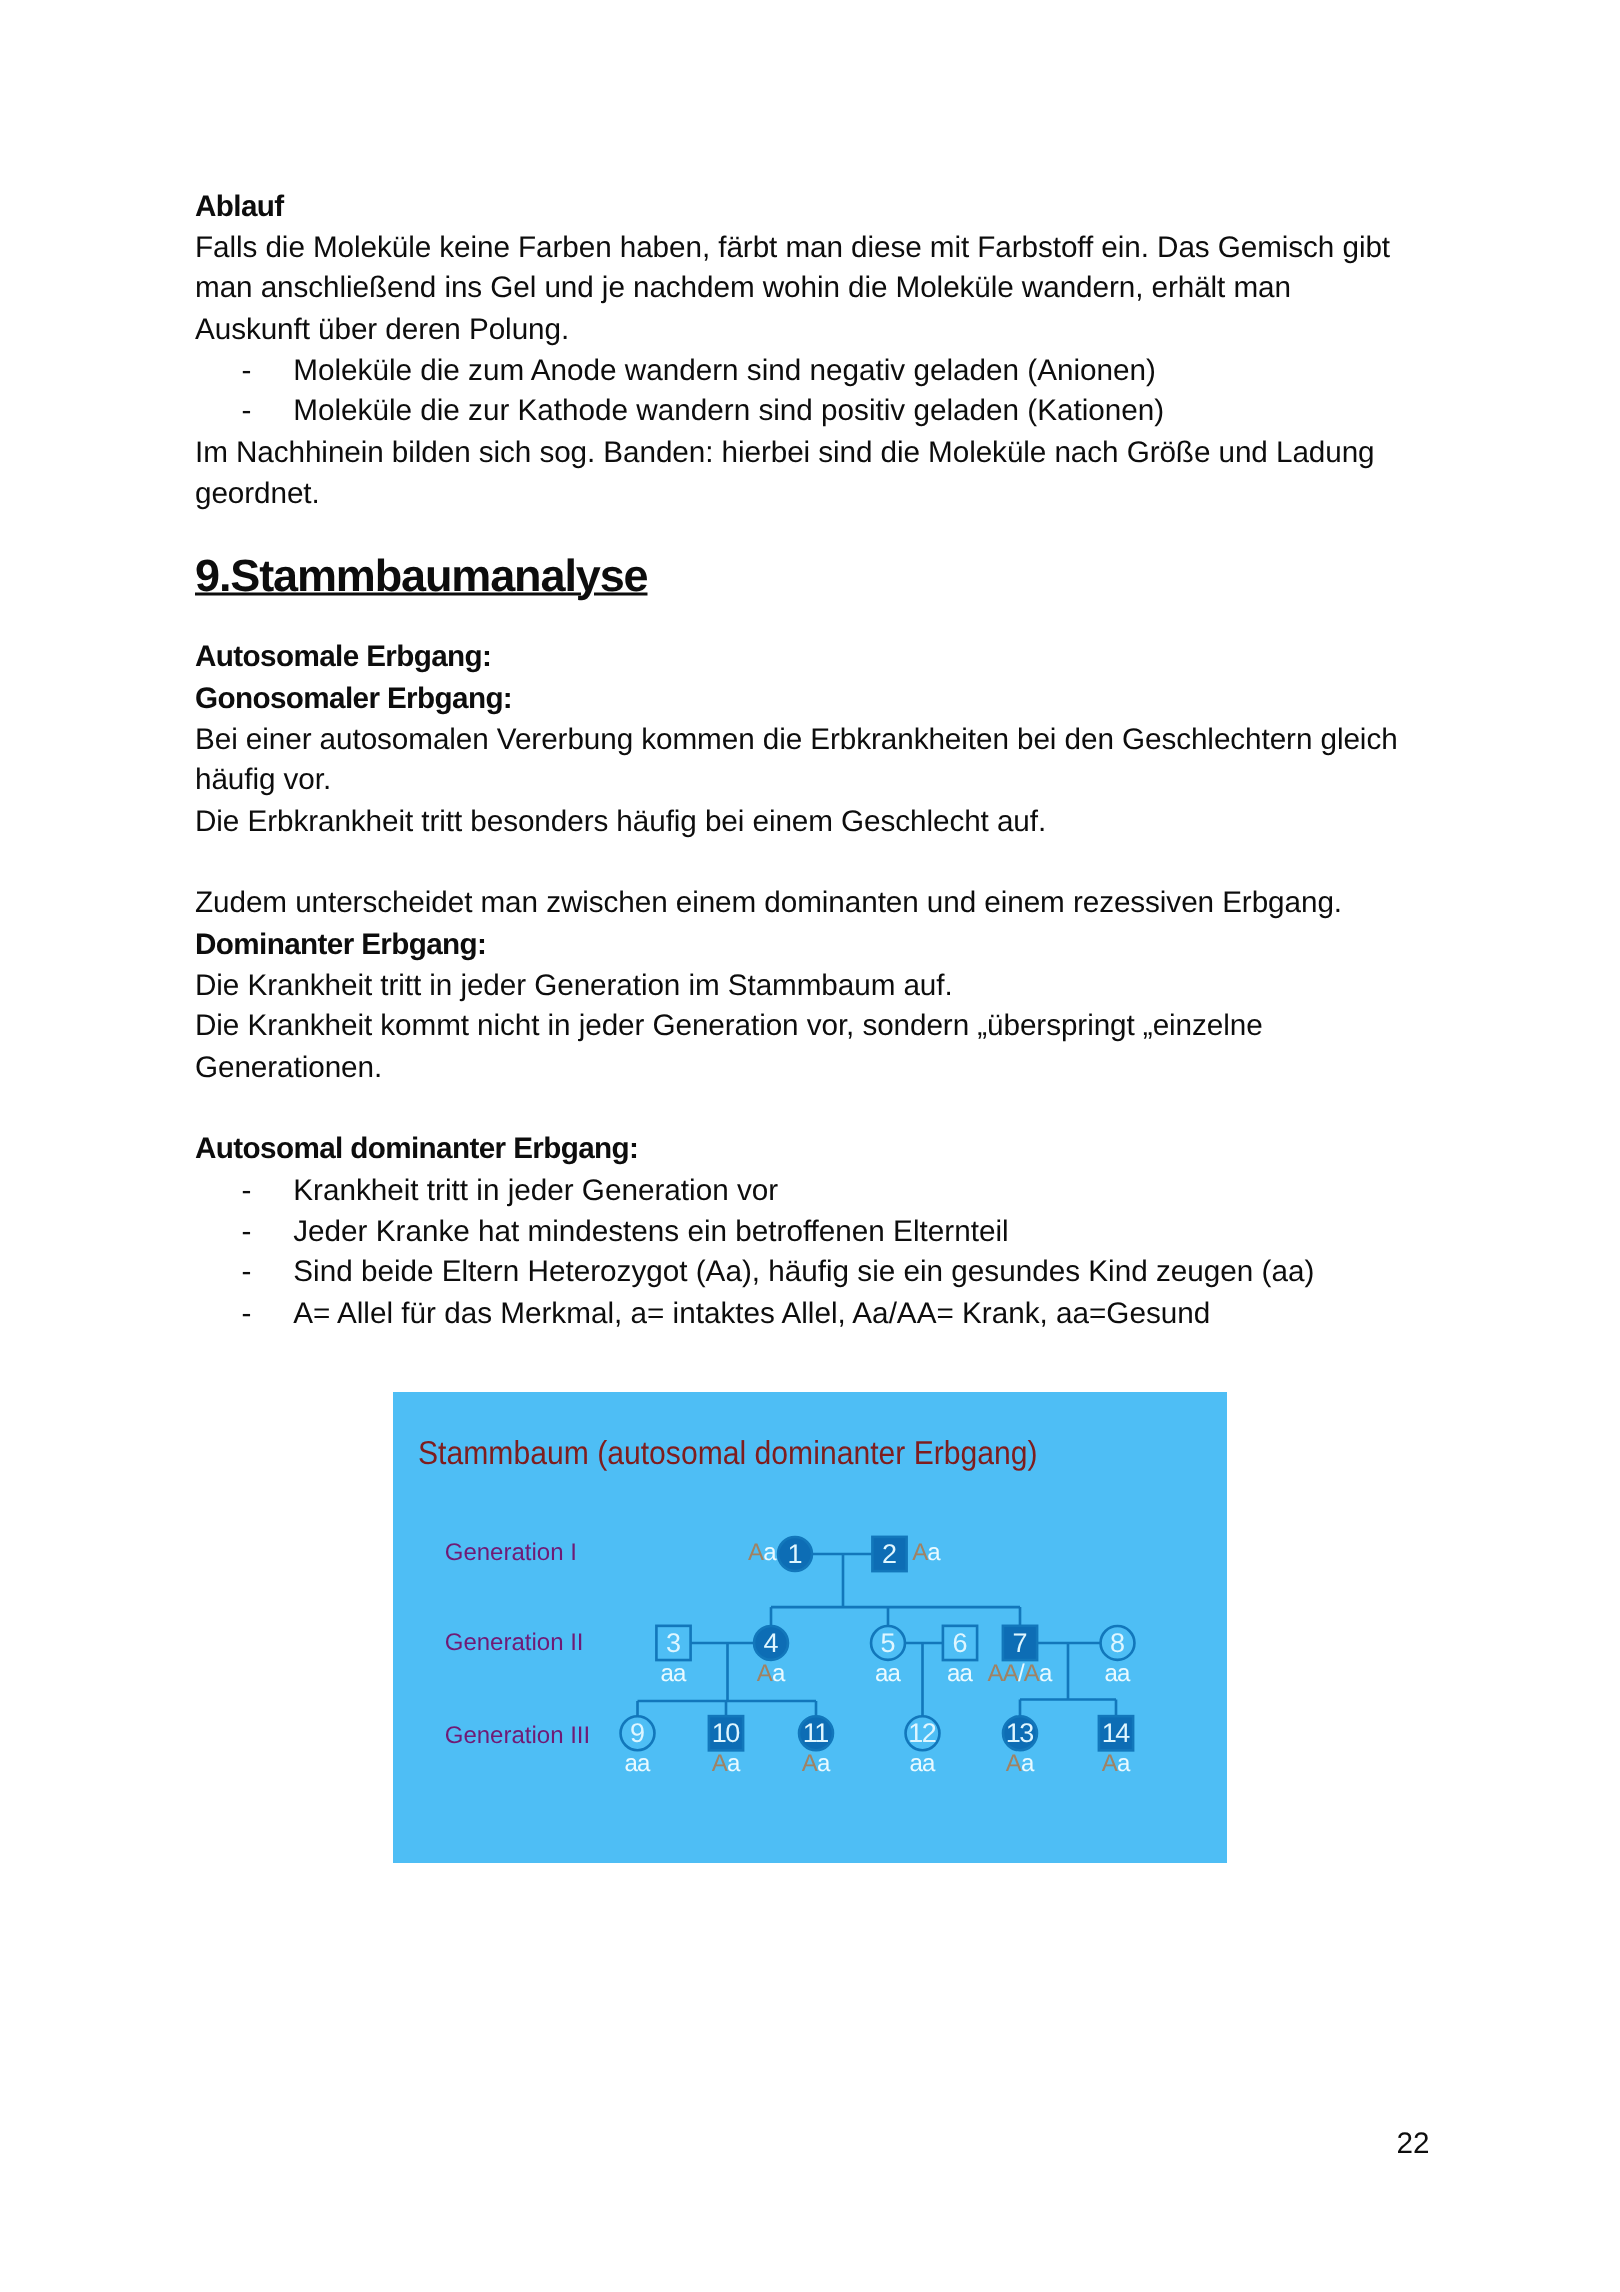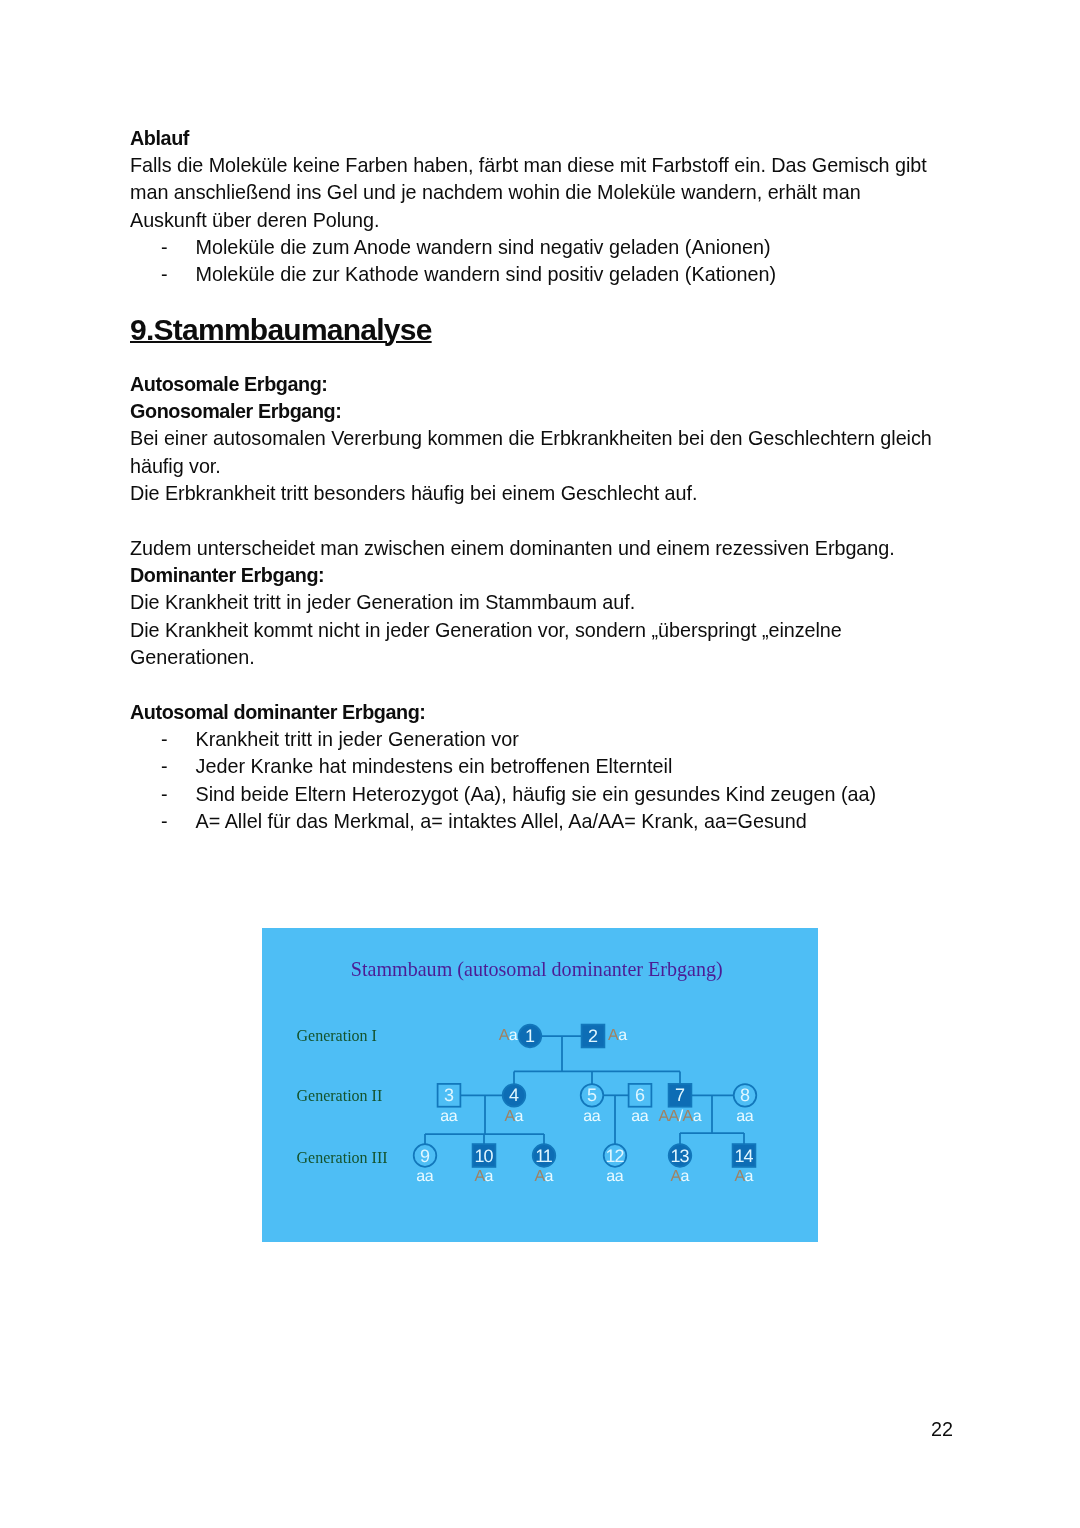--- a/index.html
+++ b/index.html
@@ -12,24 +12,24 @@
   .hd{font-weight:bold;text-decoration:underline;text-underline-offset:1.2px;text-decoration-thickness:1.8px;
       font-size:30px;letter-spacing:-0.75px;}
   .gap{height:27.35px;}
   .bullets{margin:0;padding:0;list-style:none;}
   .bullets li{display:flex;font-size:19.8px;line-height:27.35px;color:#0d0d0d;}
   .bullets li .dash{box-sizing:border-box;width:65.5px;flex:0 0 65.5px;text-align:left;padding-left:31px;}
   .pageno{position:absolute;left:931px;top:1418px;font-size:19.8px;color:#0d0d0d;}
 
   
   .fig{position:absolute;left:262px;top:928px;width:556px;height:314px;background:#4ebef5;}
-  .figtitle{position:absolute;left:-3px;top:27.5px;width:556px;text-align:center;color:#4c1d95;
-            font-size:22px;font-family:Liberation Serif, serif;line-height:26px;}
+  .figtitle{position:absolute;left:-3px;top:27.5px;width:556px;color:#7f1d1d;
+            font-size:22px;font-family:Liberation Sans, sans-serif;line-height:26px;}
   .figtitle span{display:inline-block;transform:scaleX(0.913);transform-origin:center;}
-  .genlab{position:absolute;color:#14532d;font-size:16px;font-family:Liberation Serif, serif;
+  .genlab{position:absolute;color:#701a75;font-size:16px;font-family:Liberation Sans, sans-serif;
           line-height:16px;white-space:nowrap;}
   svg.ped{position:absolute;left:0;top:0;width:555px;height:313px;
           text-rendering:geometricPrecision;}
   svg.ped text{-webkit-font-smoothing:antialiased;}
 </style>
 </head>
 <body>
 
 <div class="page">
   <div class="doc">
@@ -38,20 +38,21 @@
       <ul class="bullets">
         <li>
           <span class="dash">-</span>
           <span>Moleküle die zum Anode wandern sind negativ geladen (Anionen)</span>
         </li>
         <li>
           <span class="dash">-</span>
           <span>Moleküle die zur Kathode wandern sind positiv geladen (Kationen)</span>
         </li>
       </ul>
+      <p class="para">Im Nachhinein bilden sich sog. Banden: hierbei sind die Moleküle nach Größe und Ladung geordnet.</p>
       <div class="gap"></div>
       <p class="para hd">9.Stammbaumanalyse</p>
       <div class="gap"></div>
       <p class="para b">Autosomale Erbgang:</p>
       <p class="para b">Gonosomaler Erbgang:</p>
       <p class="para">Bei einer autosomalen Vererbung kommen die Erbkrankheiten bei den Geschlechtern gleich häufig vor.</p>
       <p class="para">Die Erbkrankheit tritt besonders häufig bei einem Geschlecht auf.</p>
       <div class="gap"></div>
       <p class="para">Zudem unterscheidet man zwischen einem dominanten und einem rezessiven Erbgang.</p>
       <p class="para b">Dominanter Erbgang:</p>

